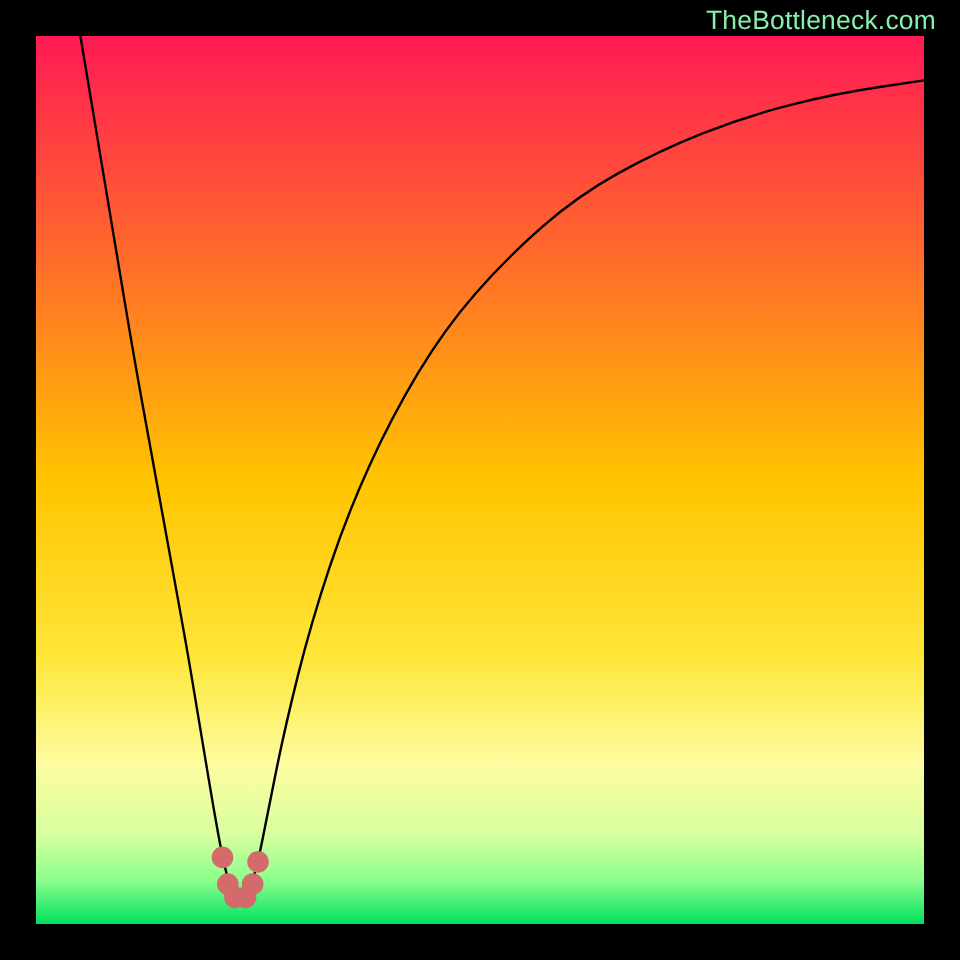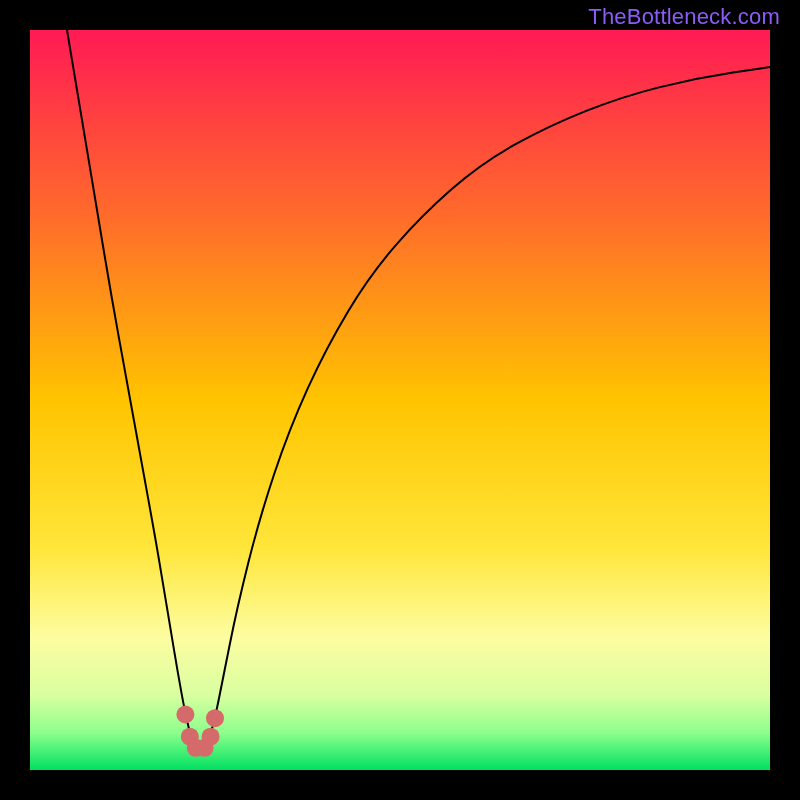--- a/index.html
+++ b/index.html
@@ -23,21 +23,21 @@
     position: absolute;
     left: 0;
     top: 0;
     width: 740px;
     height: 740px;
   }
   .watermark {
     position: absolute;
     top: 4px;
     right: 20px;
-    color: #8b5cf6;
+    color: #86efac;
     font-size: 22px;
     letter-spacing: 0.2px;
     font-weight: 500;
   }
   svg { display: block; }
 </style>
 </head>
 <body>
 
 <div class="frame">

